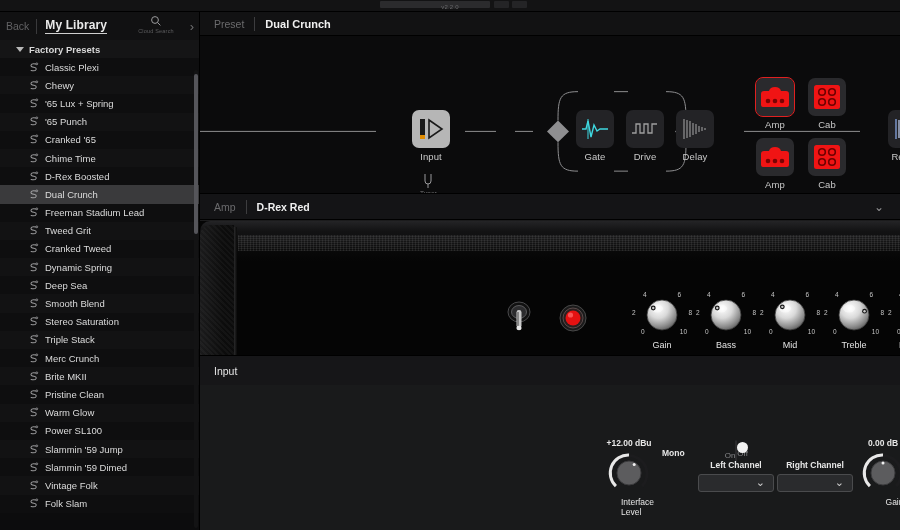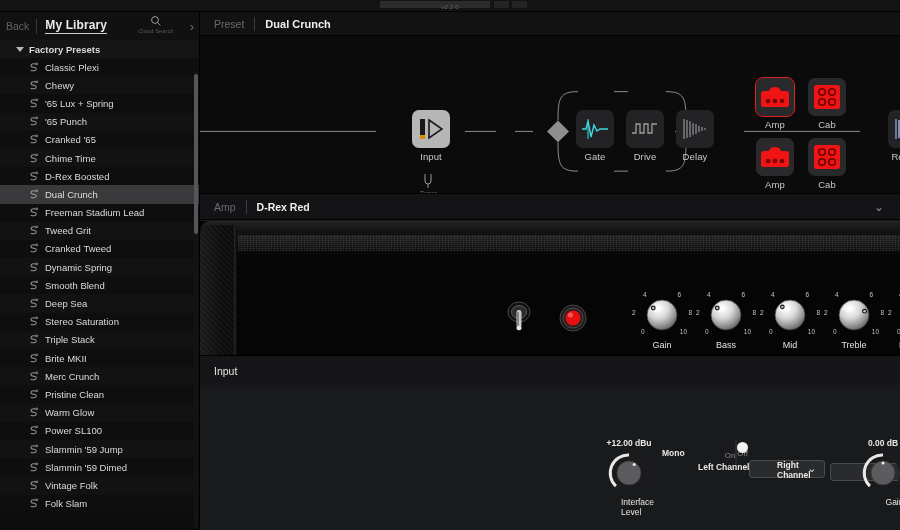--- a/index.html
+++ b/index.html
@@ -206,21 +206,21 @@
     width: 13px; height: 26px; border-radius: 7px;
     background: linear-gradient(180deg,#0e0e0f,#2e2e31);
     position: relative; margin: 2px 0;
     border: 1px solid #2a2a2c;
   }
   .mono-knob {
     position: absolute; left: 1px; top: 1px; width: 11px; height: 11px;
     border-radius: 50%; background: #f2f2f2;
   }
 
-  .sel-group { position: absolute; display: flex; flex-direction: row; align-items: center; }
+  .sel-group { position: absolute; display: flex; flex-direction: column; align-items: center; }
   .sel-label { font-size: 8.5px; color: #e7e7e7; font-weight: bold; margin-bottom: 4px; }
   .sel-box {
     width: 76px; height: 18px; border-radius: 3px;
     background: #2a2b2d; border: 1px solid #4a4b4d;
     position: relative;
   }
   .sel-box .chev {
     position: absolute; right: 8px; top: 2px; font-size: 11px; color: #cfcfcf; line-height: 1;
   }
 </style>
@@ -341,56 +341,56 @@
                 <path d="M8.6 2.2 Q4 1.2 3.3 3.4 Q2.8 5.2 6.4 5.8 Q9.6 6.4 8.8 8.3 Q8 10.3 3.4 9.4" fill="none" stroke="#b9b9bb" stroke-width="1.1" stroke-linecap="round"></path>
                 <circle cx="9.6" cy="2.0" r="1.0" fill="none" stroke="#b9b9bb" stroke-width="0.9"></circle>
               </svg>
               <span>Dynamic Spring</span>
             </div>
             <div class="preset-row">
               <svg viewBox="0 0 12 12" class="sico">
                 <path d="M8.6 2.2 Q4 1.2 3.3 3.4 Q2.8 5.2 6.4 5.8 Q9.6 6.4 8.8 8.3 Q8 10.3 3.4 9.4" fill="none" stroke="#b9b9bb" stroke-width="1.1" stroke-linecap="round"></path>
                 <circle cx="9.6" cy="2.0" r="1.0" fill="none" stroke="#b9b9bb" stroke-width="0.9"></circle>
               </svg>
+              <span>Deep Sea</span>
+            </div>
+            <div class="preset-row">
+              <svg viewBox="0 0 12 12" class="sico">
+                <path d="M8.6 2.2 Q4 1.2 3.3 3.4 Q2.8 5.2 6.4 5.8 Q9.6 6.4 8.8 8.3 Q8 10.3 3.4 9.4" fill="none" stroke="#b9b9bb" stroke-width="1.1" stroke-linecap="round"></path>
+                <circle cx="9.6" cy="2.0" r="1.0" fill="none" stroke="#b9b9bb" stroke-width="0.9"></circle>
+              </svg>
               <span>Smooth Blend</span>
             </div>
             <div class="preset-row">
               <svg viewBox="0 0 12 12" class="sico">
                 <path d="M8.6 2.2 Q4 1.2 3.3 3.4 Q2.8 5.2 6.4 5.8 Q9.6 6.4 8.8 8.3 Q8 10.3 3.4 9.4" fill="none" stroke="#b9b9bb" stroke-width="1.1" stroke-linecap="round"></path>
                 <circle cx="9.6" cy="2.0" r="1.0" fill="none" stroke="#b9b9bb" stroke-width="0.9"></circle>
               </svg>
-              <span>Deep Sea</span>
-            </div>
-            <div class="preset-row">
-              <svg viewBox="0 0 12 12" class="sico">
-                <path d="M8.6 2.2 Q4 1.2 3.3 3.4 Q2.8 5.2 6.4 5.8 Q9.6 6.4 8.8 8.3 Q8 10.3 3.4 9.4" fill="none" stroke="#b9b9bb" stroke-width="1.1" stroke-linecap="round"></path>
-                <circle cx="9.6" cy="2.0" r="1.0" fill="none" stroke="#b9b9bb" stroke-width="0.9"></circle>
-              </svg>
               <span>Stereo Saturation</span>
             </div>
             <div class="preset-row">
               <svg viewBox="0 0 12 12" class="sico">
                 <path d="M8.6 2.2 Q4 1.2 3.3 3.4 Q2.8 5.2 6.4 5.8 Q9.6 6.4 8.8 8.3 Q8 10.3 3.4 9.4" fill="none" stroke="#b9b9bb" stroke-width="1.1" stroke-linecap="round"></path>
                 <circle cx="9.6" cy="2.0" r="1.0" fill="none" stroke="#b9b9bb" stroke-width="0.9"></circle>
               </svg>
               <span>Triple Stack</span>
             </div>
             <div class="preset-row">
               <svg viewBox="0 0 12 12" class="sico">
                 <path d="M8.6 2.2 Q4 1.2 3.3 3.4 Q2.8 5.2 6.4 5.8 Q9.6 6.4 8.8 8.3 Q8 10.3 3.4 9.4" fill="none" stroke="#b9b9bb" stroke-width="1.1" stroke-linecap="round"></path>
                 <circle cx="9.6" cy="2.0" r="1.0" fill="none" stroke="#b9b9bb" stroke-width="0.9"></circle>
               </svg>
+              <span>Merc Crunch</span>
+            </div>
+            <div class="preset-row">
+              <svg viewBox="0 0 12 12" class="sico">
+                <path d="M8.6 2.2 Q4 1.2 3.3 3.4 Q2.8 5.2 6.4 5.8 Q9.6 6.4 8.8 8.3 Q8 10.3 3.4 9.4" fill="none" stroke="#b9b9bb" stroke-width="1.1" stroke-linecap="round"></path>
+                <circle cx="9.6" cy="2.0" r="1.0" fill="none" stroke="#b9b9bb" stroke-width="0.9"></circle>
+              </svg>
               <span>Brite MKII</span>
-            </div>
-            <div class="preset-row">
-              <svg viewBox="0 0 12 12" class="sico">
-                <path d="M8.6 2.2 Q4 1.2 3.3 3.4 Q2.8 5.2 6.4 5.8 Q9.6 6.4 8.8 8.3 Q8 10.3 3.4 9.4" fill="none" stroke="#b9b9bb" stroke-width="1.1" stroke-linecap="round"></path>
-                <circle cx="9.6" cy="2.0" r="1.0" fill="none" stroke="#b9b9bb" stroke-width="0.9"></circle>
-              </svg>
-              <span>Merc Crunch</span>
             </div>
             <div class="preset-row">
               <svg viewBox="0 0 12 12" class="sico">
                 <path d="M8.6 2.2 Q4 1.2 3.3 3.4 Q2.8 5.2 6.4 5.8 Q9.6 6.4 8.8 8.3 Q8 10.3 3.4 9.4" fill="none" stroke="#b9b9bb" stroke-width="1.1" stroke-linecap="round"></path>
                 <circle cx="9.6" cy="2.0" r="1.0" fill="none" stroke="#b9b9bb" stroke-width="0.9"></circle>
               </svg>
               <span>Pristine Clean</span>
             </div>
             <div class="preset-row">
               <svg viewBox="0 0 12 12" class="sico">

